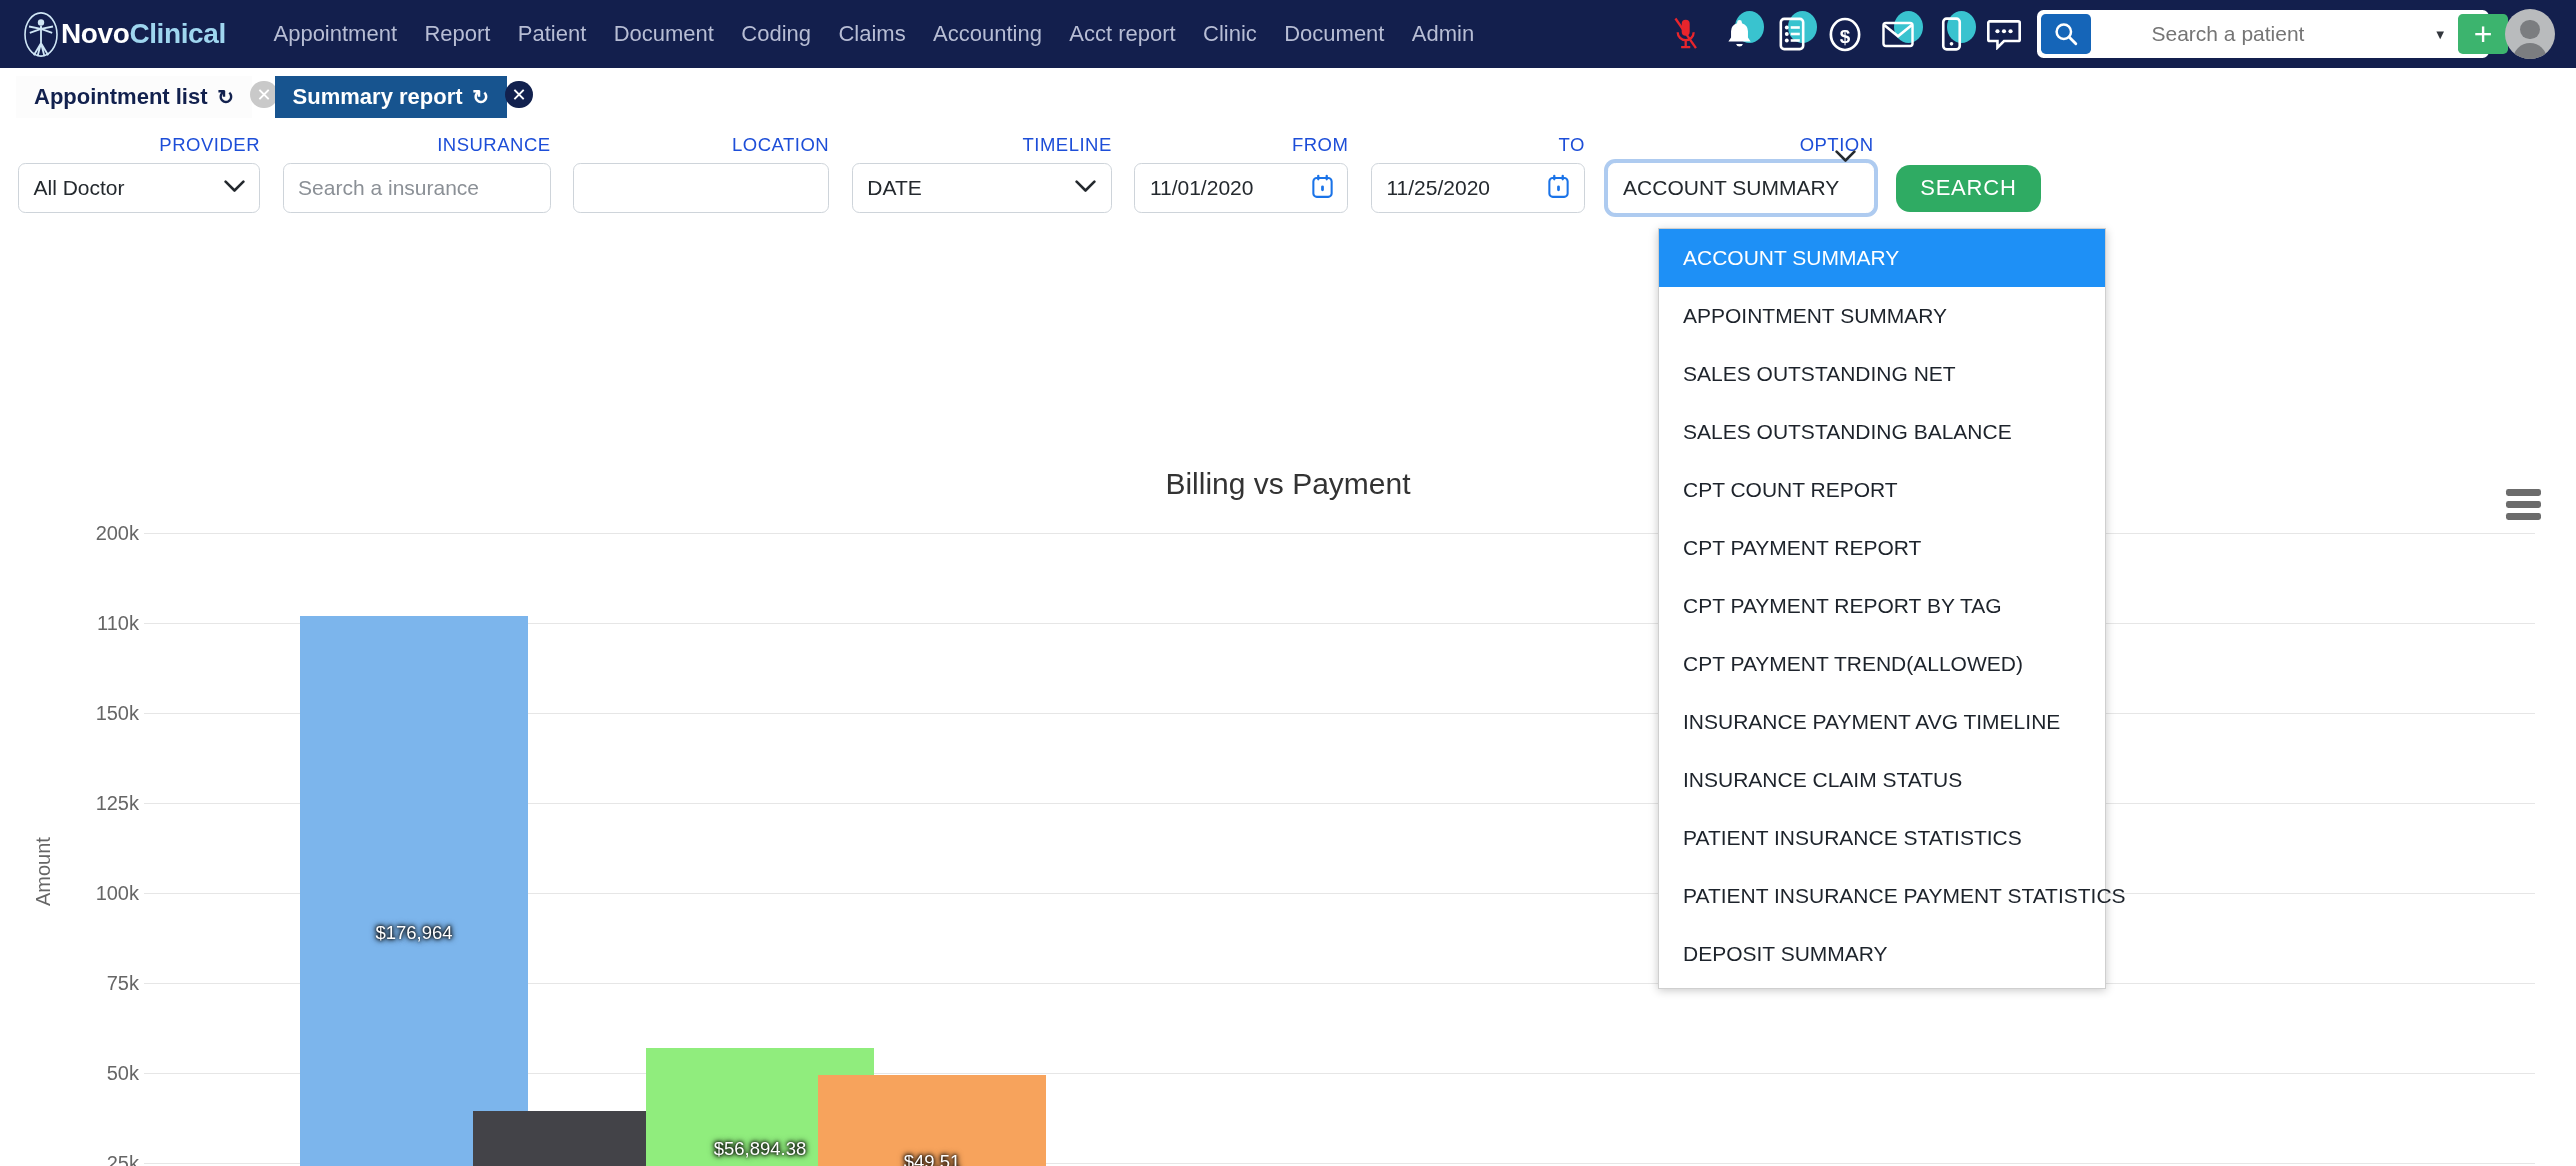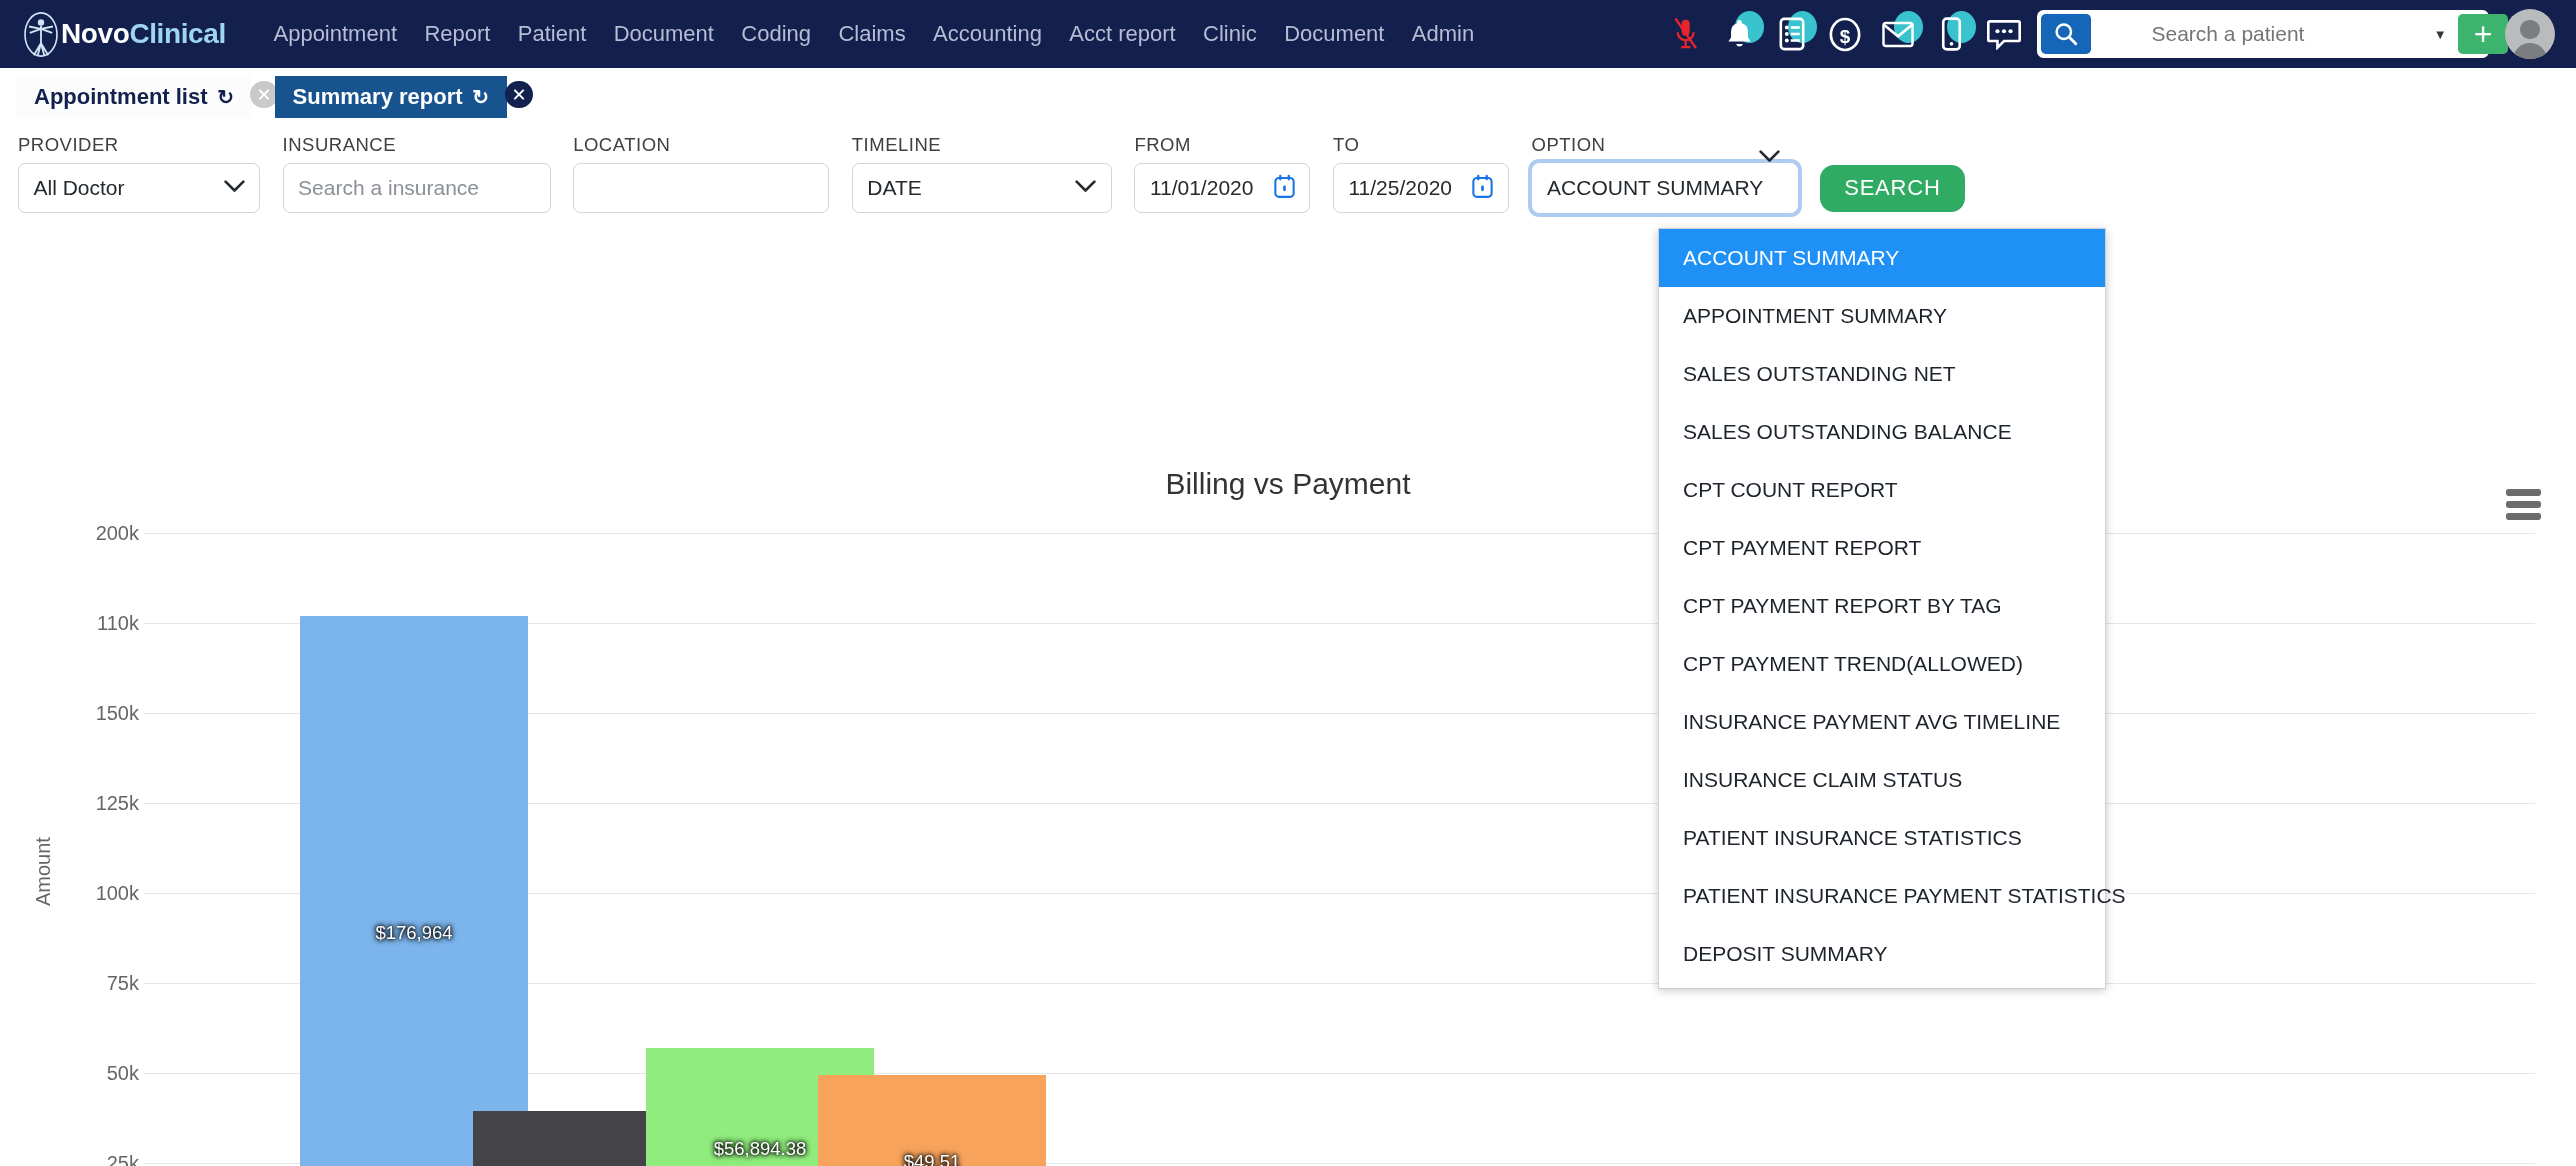--- a/index.html
+++ b/index.html
@@ -72,36 +72,36 @@
     justify-content:center; font-size:18px; color:#fff; margin-left:-4.8px; cursor:pointer;
     position: relative; top: -9.7px; left: 3.2px;
   }
   .tab-close.grey { background:#c9c9c9; }
   .tab-close.navy { background:#12214e; }
   .refresh-ic { font-size: 20px; }
 
   
   .filters { display:flex; align-items:flex-end; padding: 16px 18px 0 18px; gap:0; position:relative; z-index:25; }
   .fgroup { display:flex; flex-direction:column; margin-right: 22.6px; }
-  .flabel { font-size:18.5px; color:#404040; letter-spacing:0.5px; margin-bottom:7.3px; font-weight:400; }
+  .flabel { font-size:18.5px; color:#1d4ed8; letter-spacing:0.5px; margin-bottom:7.3px; font-weight:400;text-align:right; }
   .fctl {
     height:50px; border:0.8px solid #ced4da; border-radius:7.3px; background:#fff;
     display:flex; align-items:center; padding:0 14.5px; font-size:21px; color:#24292e;
   }
   .fctl.sel { justify-content:space-between; cursor:pointer; }
   .chev { font-size: 14.5px; color:#24292e; }
   .fctl input { border:none; outline:none; font-size:21px; font-family:"Liberation Sans",sans-serif; width:100%; background:transparent; color:#24292e;}
   .fctl input::placeholder { color:#8b9096; }
   .cal-ic { margin-left: auto; cursor:pointer; flex-shrink:0; }
 
   .w-provider { width: 242px; }
   .w-insurance { width: 268px; }
   .w-location { width: 256px; }
   .w-timeline { width: 260px; }
-  .w-date { width: 176px; }
+  .w-date { width: 214px; }
   .w-option { width: 266px; }
 
   .opt-wrap { position: relative; }
   .opt-focus {
     border: 0.8px solid #fff; border-radius: 7.3px;
     box-shadow: 0 0 0 4px #aecbf0; background:#fff;
   }
   .opt-val { overflow:hidden; white-space:nowrap; }
   .opt-chev { position:absolute; right: 18px; top: 13px; font-size:18px; color:#111; }
 

